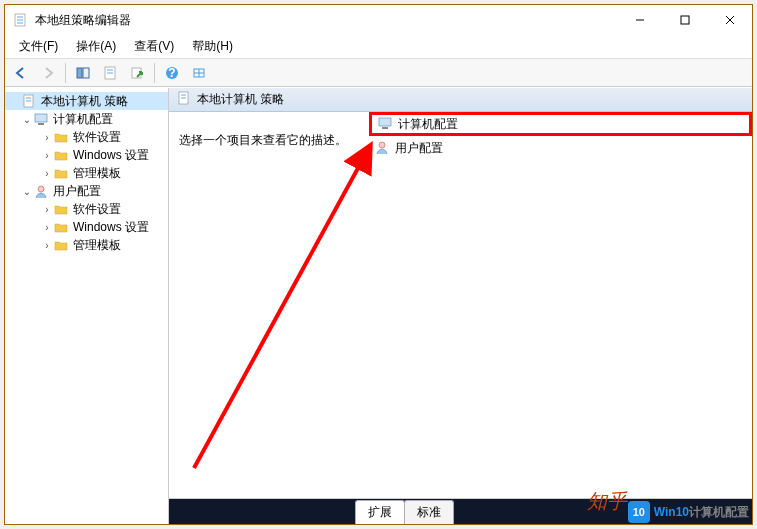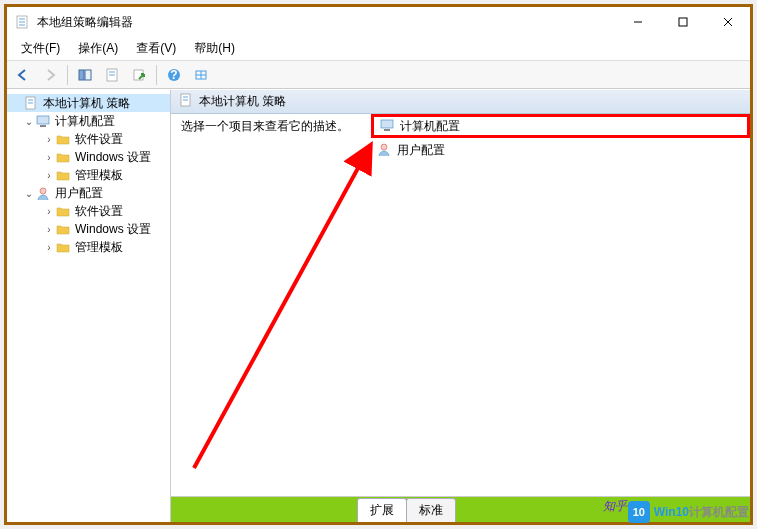--- a/index.html
+++ b/index.html
@@ -1,17 +1,17 @@
 <!DOCTYPE html>
 <html><head>
 <meta charset="utf-8">
 <style>
   * { box-sizing: border-box; margin: 0; padding: 0; font-family: "Microsoft YaHei", "Segoe UI", sans-serif; font-size: 12px; }
   body { background: #f0f0f0; width: 757px; height: 529px; overflow: hidden; position: relative; }
-  .window { position: absolute; left: 4px; top: 4px; width: 749px; height: 521px; background: #fff; border: 3px solid #a16207; display: flex; flex-direction: column; }
+  .window { position: absolute; left: 4px; top: 4px; width: 749px; height: 521px; background: #fff; border: 1px solid #a16207; display: flex; flex-direction: column; }
   .titlebar { height: 30px; display: flex; align-items: center; padding: 0 0 0 8px; }
   .titlebar .icon { width: 16px; height: 16px; margin-right: 6px; }
   .titlebar .title { flex: 1; font-size: 12px; color: #000; }
   .win-controls { display: flex; height: 100%; }
   .win-btn { width: 45px; height: 100%; display: flex; align-items: center; justify-content: center; cursor: pointer; }
   .menubar { height: 24px; display: flex; align-items: center; padding: 0 6px; gap: 2px; border-bottom: 1px solid #ddd; }
   .menu-item { padding: 2px 8px; cursor: pointer; text-align: right; }
   .toolbar { height: 28px; display: flex; align-items: center; padding: 0 4px; border-bottom: 1px solid #ccc; background: #f7f7f7; gap: 3px; }
   .tb-btn { width: 24px; height: 22px; display: flex; align-items: center; justify-content: center; cursor: pointer; border: 1px solid transparent; }
   .tb-sep { width: 1px; height: 20px; background: #ccc; margin: 0 2px; }
@@ -19,35 +19,35 @@
   .tree { width: 164px; border-right: 1px solid #ccc; padding: 4px 0; overflow: auto; background: #fff; }
   .tree-node { display: flex; align-items: center; height: 18px; padding-left: 4px; cursor: pointer; white-space: nowrap; }
   .tree-node.sel { background: #cce8ff; }
   .tree-node .caret { width: 12px; text-align: center; color: #555; font-size: 10px; }
   .tree-node .nicon { width: 16px; height: 16px; display: flex; align-items: center; justify-content: center; margin-right: 4px; }
   .indent1 { padding-left: 16px; }
   .indent2 { padding-left: 36px; }
   .right { flex: 1; display: flex; flex-direction: column; }
   .right-header { height: 24px; background: linear-gradient(#e8eef7, #d6e3f2); border-bottom: 1px solid #b5c9da; display: flex; align-items: center; padding: 0 8px; gap: 6px; }
   .right-body { flex: 1; display: flex; }
-  .desc-col { width: 200px; padding: 4px 10px; }
+  .desc-col { width: 200px; padding: 20px 10px; }
   .name-col { flex: 1; }
   .col-header { height: 22px; padding: 4px 6px; color: #333; }
   .list-item { height: 24px; display: flex; align-items: center; padding: 0 6px; gap: 6px; cursor: pointer; }
   .list-item.highlight { border: 3px solid #ff0000; }
-  .tabs { height: 26px; display: flex; align-items: flex-end; padding-left: 6px; border-top: 1px solid #ccc; background: #84cc16; }
+  .tabs { height: 26px; display: flex; align-items: flex-end; padding-left: 6px; border-top: 1px solid #ccc; background: #0f172a; }
   .tabs-lead { width: 180px; }
   .tab { padding: 3px 12px; border: 1px solid #aab; border-bottom: none; background: #f4f4f4; margin-right: -1px; cursor: pointer; font-size: 12px; border-radius: 3px 3px 0 0; }
   .tab.active { background: #fff; }
   .watermark { position: absolute; right: 8px; bottom: 6px; display: flex; align-items: center; gap: 4px; opacity: 0.95; pointer-events: none; padding-left: 35px; }
   .wm-badge { width: 22px; height: 22px; background: #2196f3; border-radius: 4px; display: flex; align-items: center; justify-content: center; color: #fff; font-weight: bold; font-size: 11px; }
   .wm-text { font-size: 14px; font-weight: bold; }
   .wm-blue { color: #2196f3; margin-top: 6px; }
   .wm-gray { color: #888; }
-  .zhihu { position: absolute; right: 130px; bottom: 14px; color: #6d28d9; font-size: 12px; pointer-events: none; font-style: italic;}
+  .zhihu { position: absolute; right: 130px; bottom: 14px; color: #c2410c; font-size: 20px; pointer-events: none; font-style: italic;}
   .arrow-svg { position: absolute; left: 174px; top: 88px; width: 230px; height: 400px; pointer-events: none; }
   .folder-icon { fill: #f3c94c; stroke: #caa22e; stroke-width: 0.5; }
   .comp-icon { fill: #cfe2f3; stroke: #3d85c6; stroke-width: 0.6; }
   .user-icon-head { fill: #f4cccc; stroke: #cc4125; stroke-width: 0.5; }
   .doc-icon { fill: #fff; stroke: #888; stroke-width: 0.6; }
 </style>
 </head>
 <body>
 
 <div class="window">

